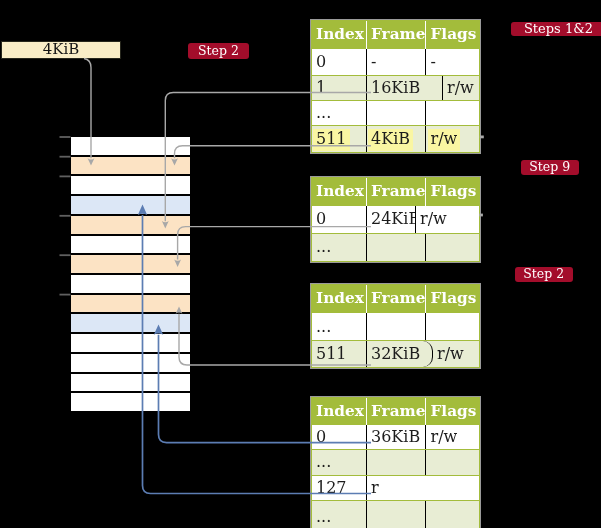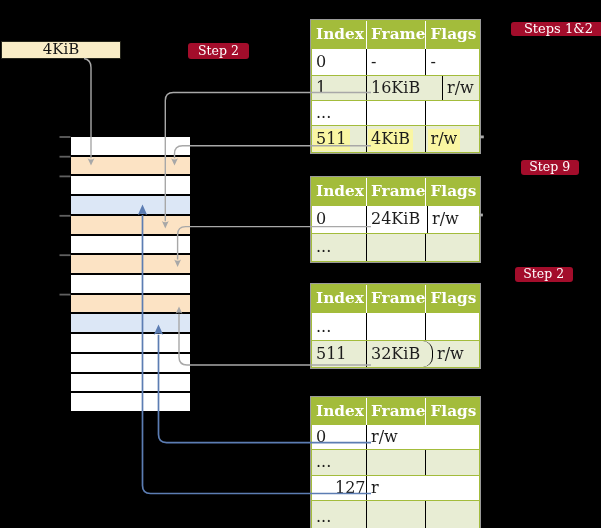--- a/index.html
+++ b/index.html
@@ -182,21 +182,21 @@
         <div class="tinner">
           <div class="trow header" style="height: 28px;">
             <div class="tcell" style="width: 55px; flex: 0 0 auto;">Index</div>
             <div class="tcell" style="width: 59.5px; flex: 0 0 auto;">Frame</div>
             <div class="tcell" style="flex: 1 1 0%;">Flags</div>
           </div>
           <div class="trow body" style="height: 27px;">
             <div class="tcell" style="width: 55px; flex: 0 0 auto;">
               <span>0</span>
             </div>
-            <div class="tcell" style="width: 61px; flex: 0 0 auto;">
+            <div class="tcell" style="width: 49px; flex: 0 0 auto;">
               <span>24KiB</span>
             </div>
             <div class="tcell" style="flex: 1 1 0%;">
               <span>r/w</span>
             </div>
           </div>
           <div class="trow body shaded" style="height: 28px;">
             <div class="tcell" style="width: 55px; flex: 0 0 auto;">
               <span>...</span>
             </div>
@@ -236,33 +236,36 @@
         <div class="tinner">
           <div class="trow header" style="height: 27px;">
             <div class="tcell" style="width: 55px; flex: 0 0 auto;">Index</div>
             <div class="tcell" style="width: 59.5px; flex: 0 0 auto;">Frame</div>
             <div class="tcell" style="flex: 1 1 0%;">Flags</div>
           </div>
           <div class="trow body" style="height: 23.5px;">
             <div class="tcell" style="width: 55px; flex: 0 0 auto;">
               <span>0</span>
             </div>
+            <div class="tcell" style="width: 59.5px; flex: 0 0 auto;">
+              <span>36KiB</span>
+            </div>
             <div class="tcell" style="flex: 1 1 0%;">
               <span>r/w</span>
             </div>
           </div>
           <div class="trow body shaded" style="height: 26px;">
             <div class="tcell" style="width: 55px; flex: 0 0 auto;">
               <span>...</span>
             </div>
             <div class="tcell" style="width: 59.5px; flex: 0 0 auto;"></div>
             <div class="tcell" style="flex: 1 1 0%;"></div>
           </div>
           <div class="trow body" style="height: 25px;">
-            <div class="tcell" style="width: 55px; flex: 0 0 auto; justify-content: flex-end;">
+            <div class="tcell" style="width: 55px; flex: 0 0 auto;">
               <span>127</span>
             </div>
             <div class="tcell" style="flex: 1 1 0%;">
               <span>r</span>
             </div>
           </div>
           <div class="trow body shaded" style="height: 33px;">
             <div class="tcell" style="width: 55px; flex: 0 0 auto;">
               <span>...</span>
             </div>

